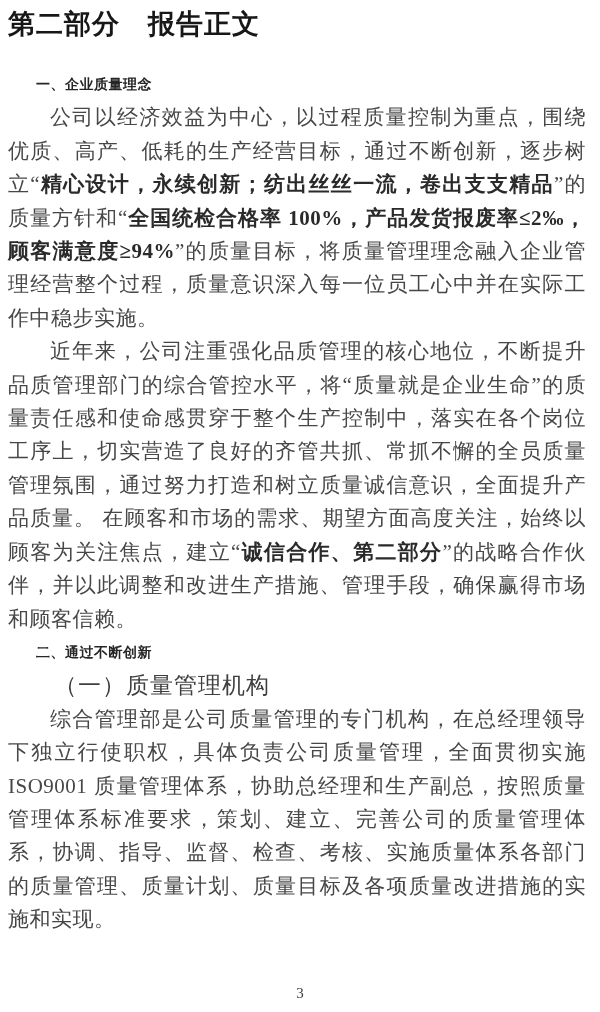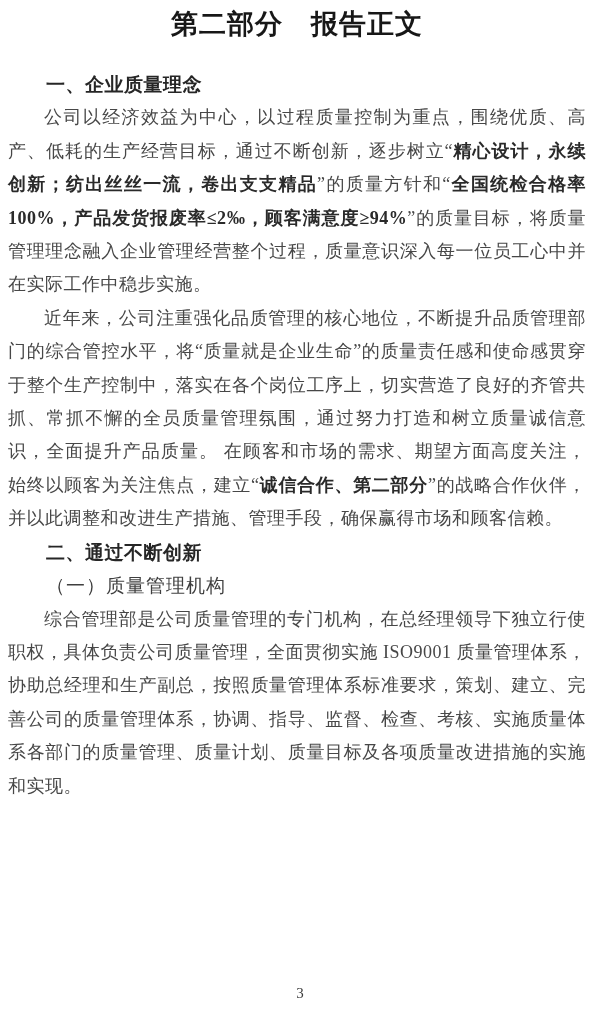--- a/index.html
+++ b/index.html
@@ -16,49 +16,48 @@
     position: relative;
     box-sizing: border-box;
     width: 600px;
     height: 1012px;
     padding: 6px 14px 0 8px;
     overflow: hidden;
     background: #ffffff;
   }
   .doc-title {
     margin: 0 0 26px 0;
-    text-align: center;
     font-size: 27px;
     line-height: 36px;
     font-weight: bold;
     color: #171717;
     letter-spacing: 1px;
   }
   .doc-body { display: block; }
   .heading {
     margin: 0;
-    font-size: 19px;
+    font-size: 14px;
     line-height: 33.4px;
     font-weight: bold;
     color: #262626;
     text-indent: 2em;
     letter-spacing: 0.5px;
   }
   .subheading {
     margin: 0;
-    font-size: 19px;
+    font-size: 23px;
     line-height: 33.4px;
     font-weight: normal;
     color: #3f3f3f;
     text-indent: 2em;
     letter-spacing: 1px;
   }
   .para {
     margin: 0;
-    font-size: 18px;
+    font-size: 21px;
     line-height: 33.4px;
     color: #474747;
     text-align: justify;
     text-indent: 2em;
     letter-spacing: 0.5px;
   }
   .run { font-weight: normal; }
   .run.bold {
     font-weight: bold;
     color: #2a2a2a;

